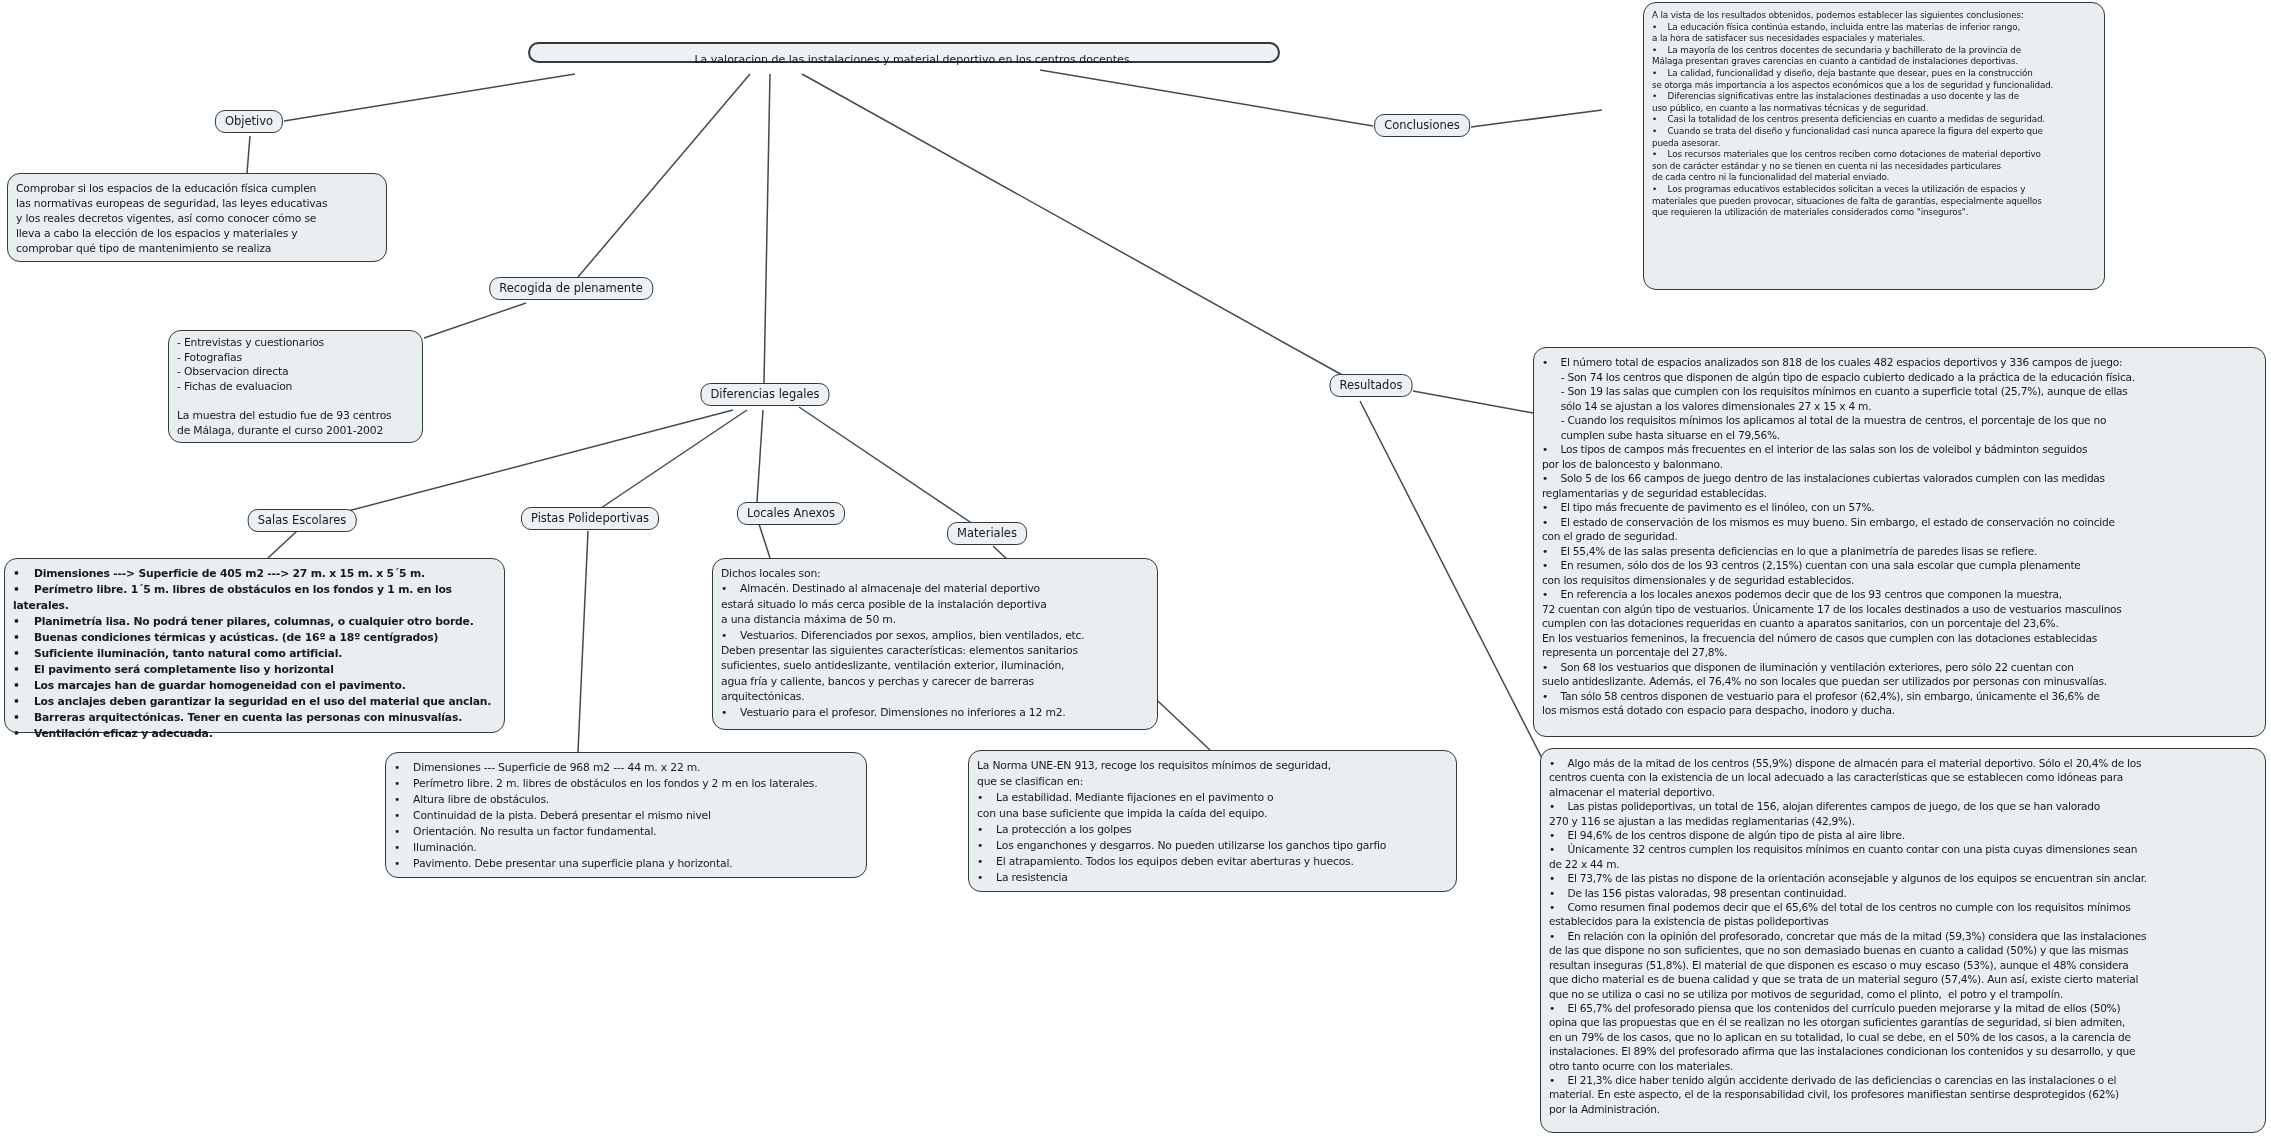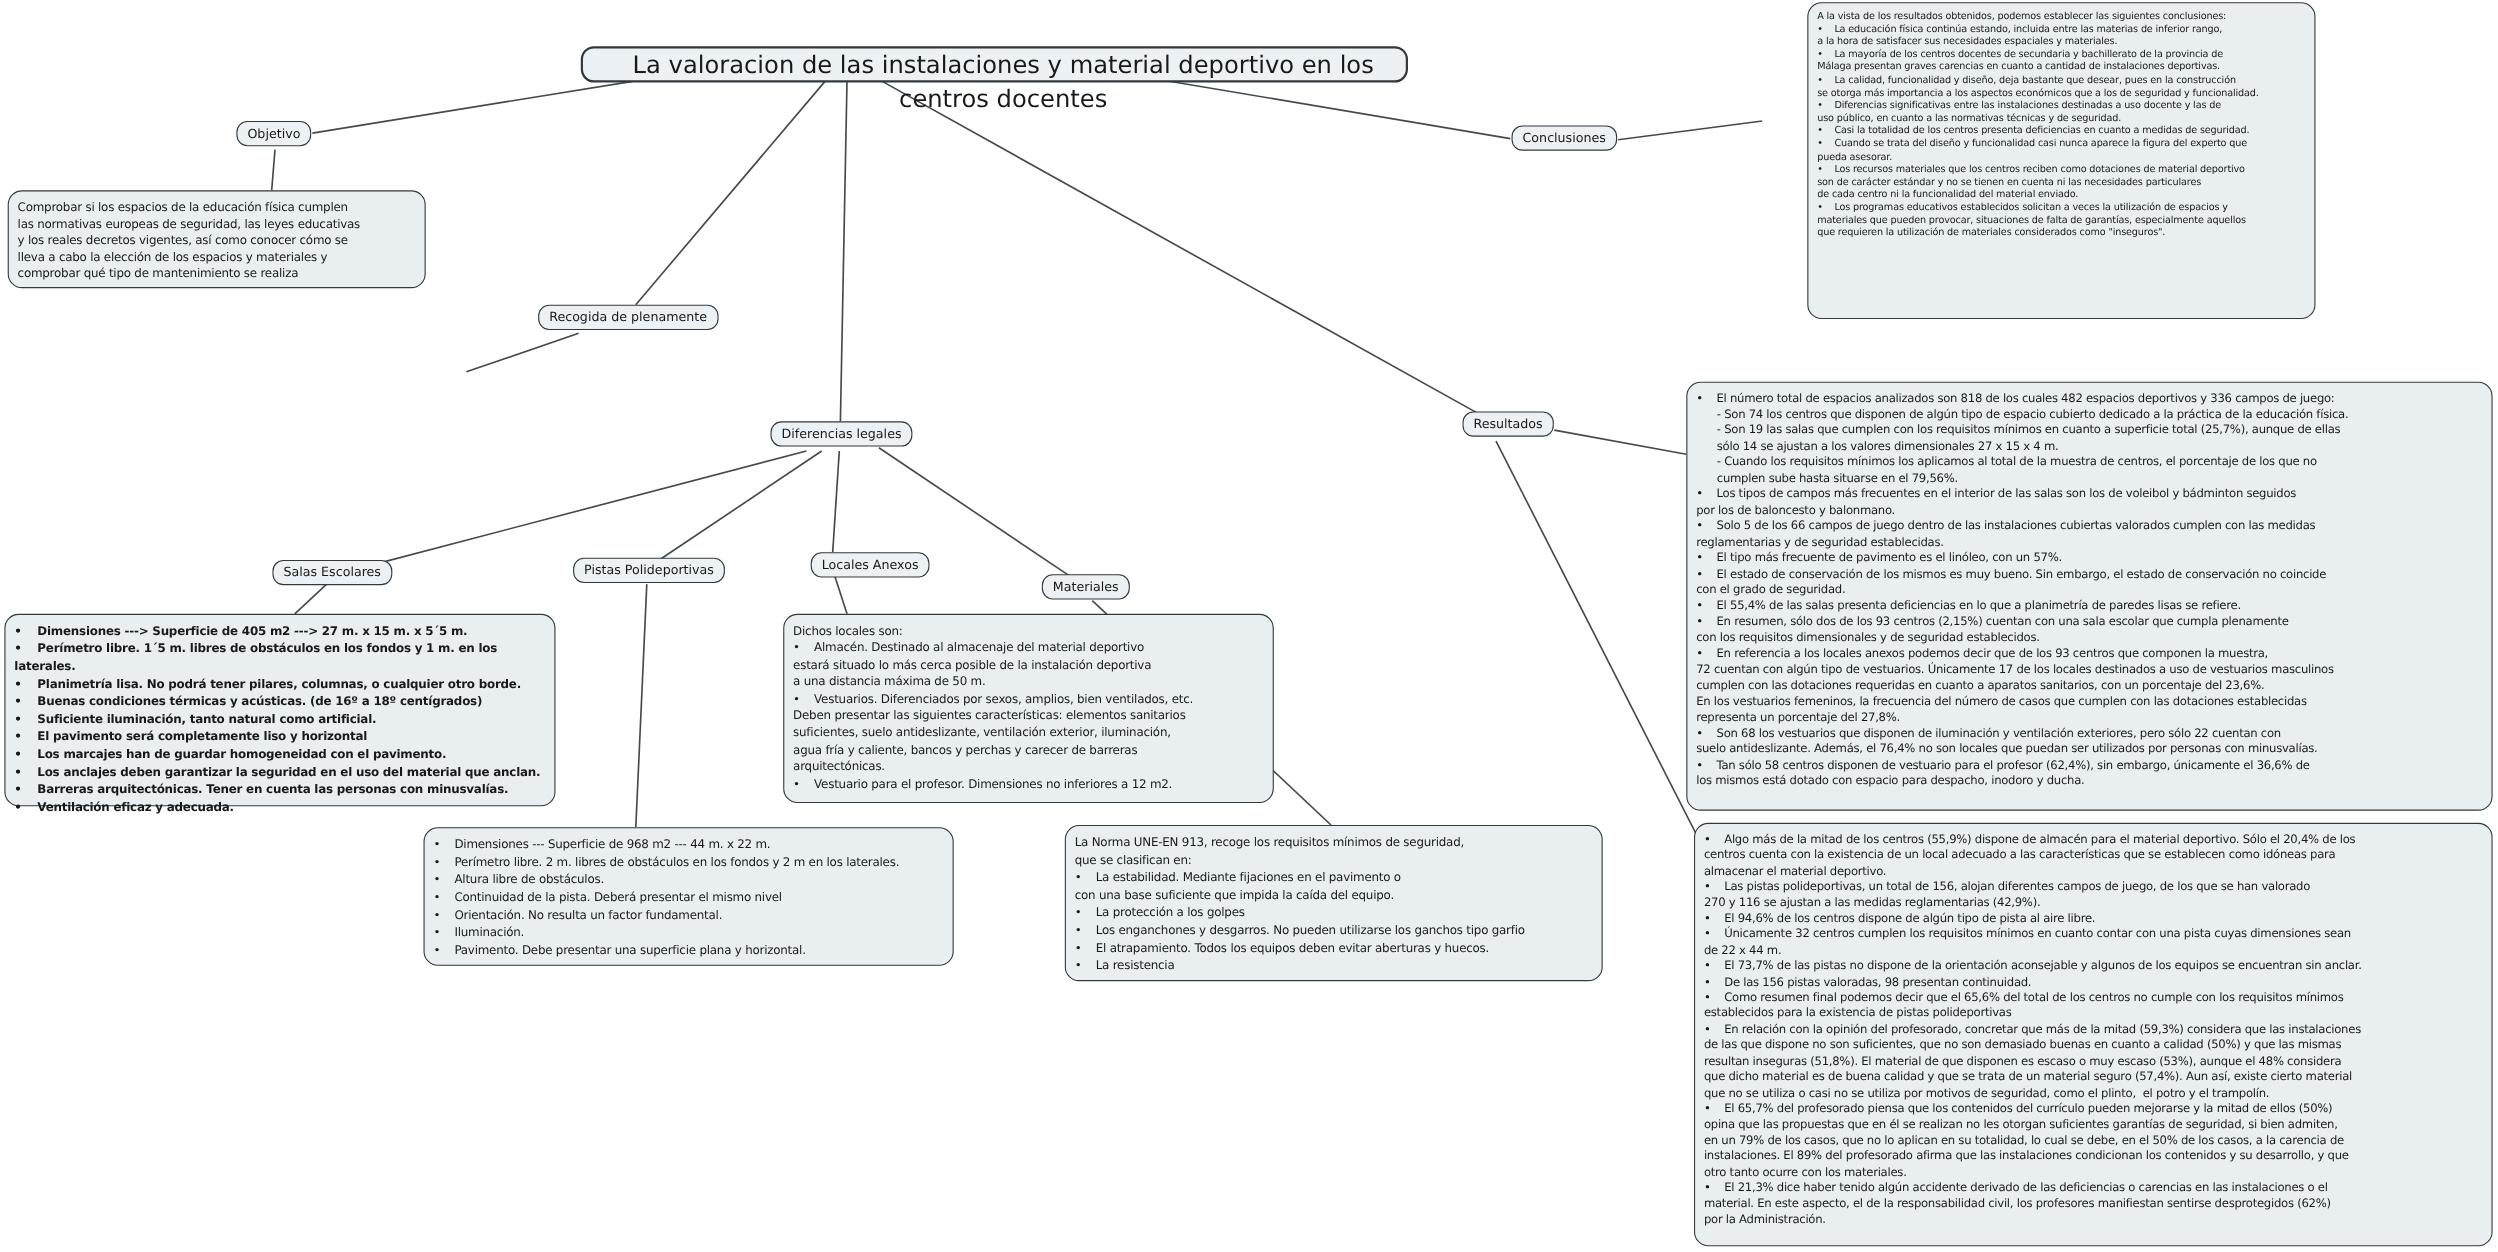--- a/index.html
+++ b/index.html
@@ -23,25 +23,25 @@
     border: 1.7px solid var(--color-border, #33383c);
     border-radius: 10px;
     padding: 3px 9px 4px 9px;
     font-size: 11.5px;
     white-space: nowrap;
     color: var(--color-text, #17191a);
   }
   .title-node {
     position: absolute;
     z-index: 2;
-    left: 528px; top: 42px; width: 752px; height: 33px;
+    left: 528px; top: 42px; width: 752px; height: 21px;
     background: var(--color-node_fill, #ebf1f4);
     border: 2px solid var(--color-border, #33383c);
     border-radius: 12px;
-    font-size: 22px;
+    font-size: 11px;
     line-height: 31px;
     text-align: center;
     box-sizing: border-box;
     padding-left: 16px;
   }
   .tbox {
     position: absolute;
     z-index: 1;
     box-sizing: border-box;
     background: var(--color-box_fill, #e9eff1);
@@ -109,20 +109,27 @@
   <div class="node node-locales">Locales Anexos</div>
   <div class="node node-materiales">Materiales</div>
   <div class="node node-resultados">Resultados</div>
   <div class="node node-conclusiones">Conclusiones</div>
 
   <div class="tbox tbox-objetivo">Comprobar si los espacios de la educación física cumplen
 las normativas europeas de seguridad, las leyes educativas
 y los reales decretos vigentes, así como conocer cómo se
 lleva a cabo la elección de los espacios y materiales y
 comprobar qué tipo de mantenimiento se realiza</div>
+  <div class="tbox tbox-recogida">- Entrevistas y cuestionarios
+- Fotografias
+- Observacion directa
+- Fichas de evaluacion
+
+La muestra del estudio fue de 93 centros
+de Málaga, durante el curso 2001-2002</div>
   <div class="tbox tbox-salas">•    Dimensiones ---&gt; Superficie de 405 m2 ---&gt; 27 m. x 15 m. x 5´5 m.
 •    Perímetro libre. 1´5 m. libres de obstáculos en los fondos y 1 m. en los laterales.
 •    Planimetría lisa. No podrá tener pilares, columnas, o cualquier otro borde.
 •    Buenas condiciones térmicas y acústicas. (de 16º a 18º centígrados)
 •    Suficiente iluminación, tanto natural como artificial.
 •    El pavimento será completamente liso y horizontal
 •    Los marcajes han de guardar homogeneidad con el pavimento.
 •    Los anclajes deben garantizar la seguridad en el uso del material que anclan.
 •    Barreras arquitectónicas. Tener en cuenta las personas con minusvalías.
 •    Ventilación eficaz y adecuada.</div>

